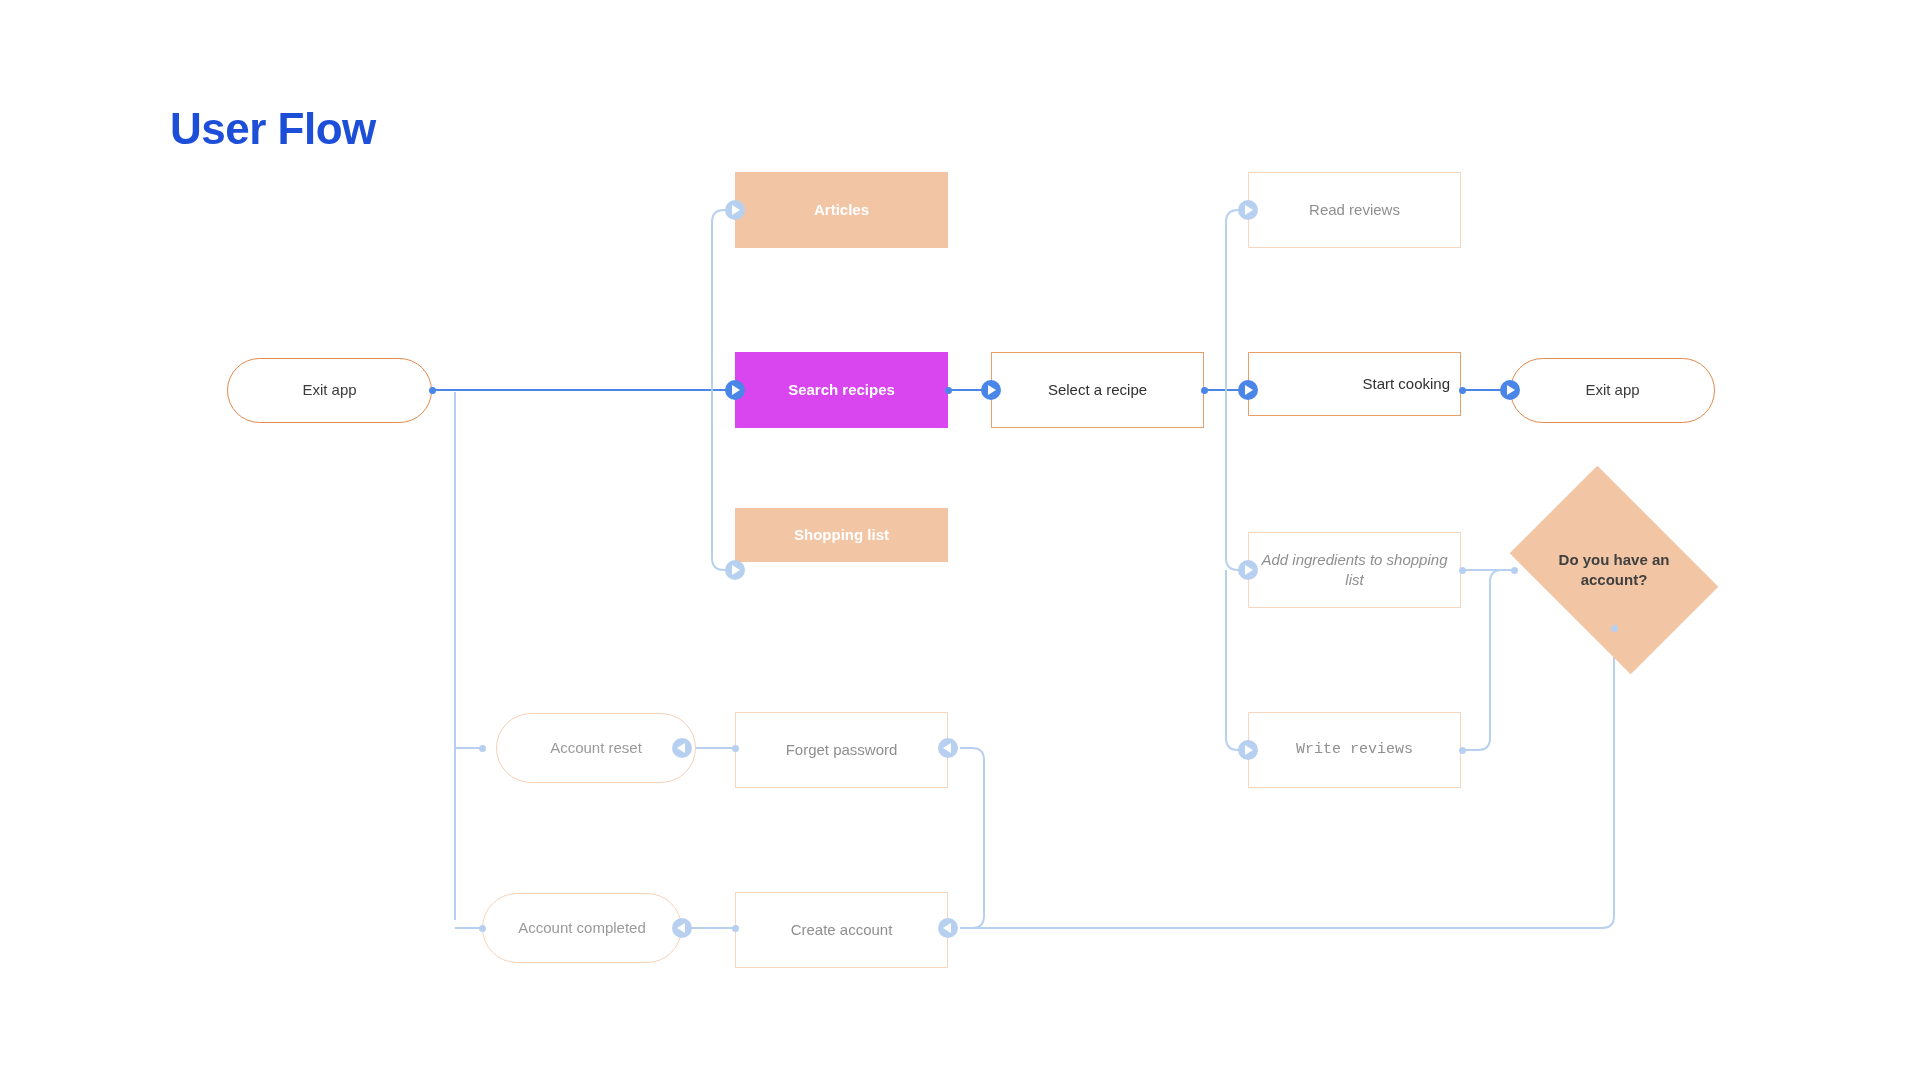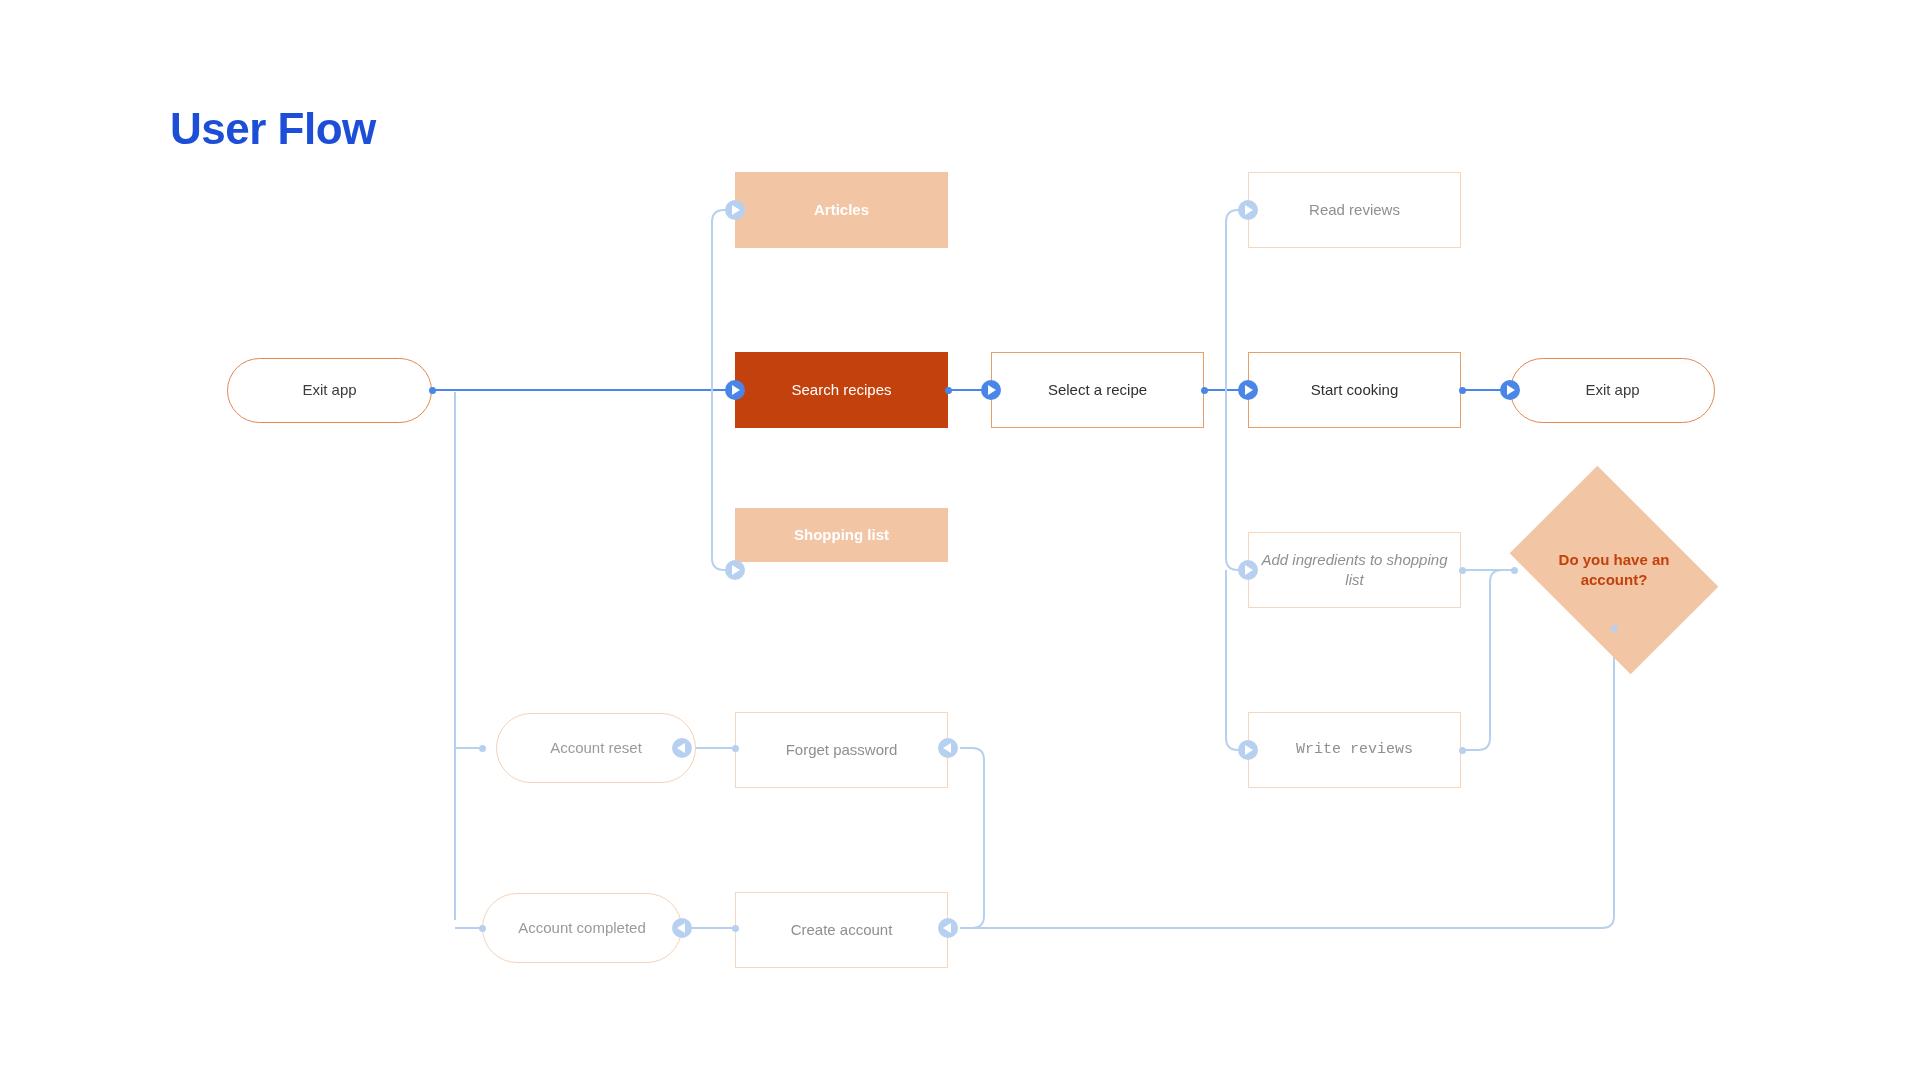--- a/index.html
+++ b/index.html
@@ -75,24 +75,24 @@
     background: #ffffff;
     color: #2f2f2f;
   }
   .n-rect.dim {
     border-color: #F6D6BD;
     color: #8f8f8f;
   }
 
   
   .n-fill-strong {
-    background: #c2410c;
+    background: #d946ef;
     border: none;
     color: #ffffff;
-    font-weight: normal;
+    font-weight: bold;
   }
   .n-fill-soft {
     background: #F2C5A5;
     border: none;
     color: #ffffff;
     font-weight: bold;
   }
 
   
   .n-diamond {
@@ -105,21 +105,21 @@
     position: absolute;
     left: 50%; top: 50%;
     width: 124px; height: 124px;
     margin-left: -62px; margin-top: -62px;
     background: #F2C5A5;
     transform: rotate(45deg) scaleX(1.38);
   }
   .n-diamond .dia-label {
     position: relative;
     z-index: 2;
-    color: #c2410c;
+    color: #404040;
     font-weight: bold;
     font-size: 15px;
     line-height: 1.35;
     text-align: center;
     width: 150px;
     white-space: pre-line;
   }
 
   
   .port {
@@ -230,21 +230,21 @@
   </div>
 
   <div class="node n-rect" style="left:991px; top:352px; width:213px; height:76px;">
     <span>Select a recipe</span>
   </div>
 
   <div class="node n-rect dim" style="left:1248px; top:172px; width:213px; height:76px;">
     <span>Read reviews</span>
   </div>
 
-  <div class="node n-rect" style="left:1248px; top:352px; width:213px; height:76px;">
+  <div class="node n-rect" style="left:1248px; top:352px; width:213px; height:64px;justify-content:flex-end;">
     <span>Start cooking</span>
   </div>
 
   <div class="node n-pill" style="left:1510px; top:358px; width:205px; height:65px;">
     <span>Exit app</span>
   </div>
 
   <div class="node n-rect dim" style="left:1248px; top:532px; width:213px; height:76px;font-style:italic;">
     <span>Add ingredients to shopping list</span>
   </div>

